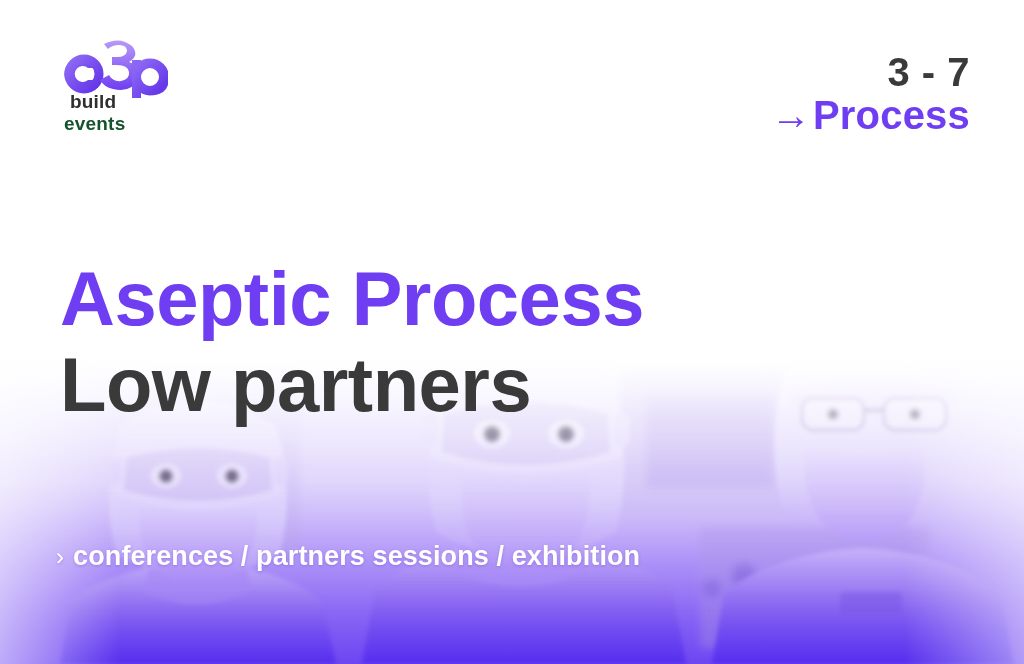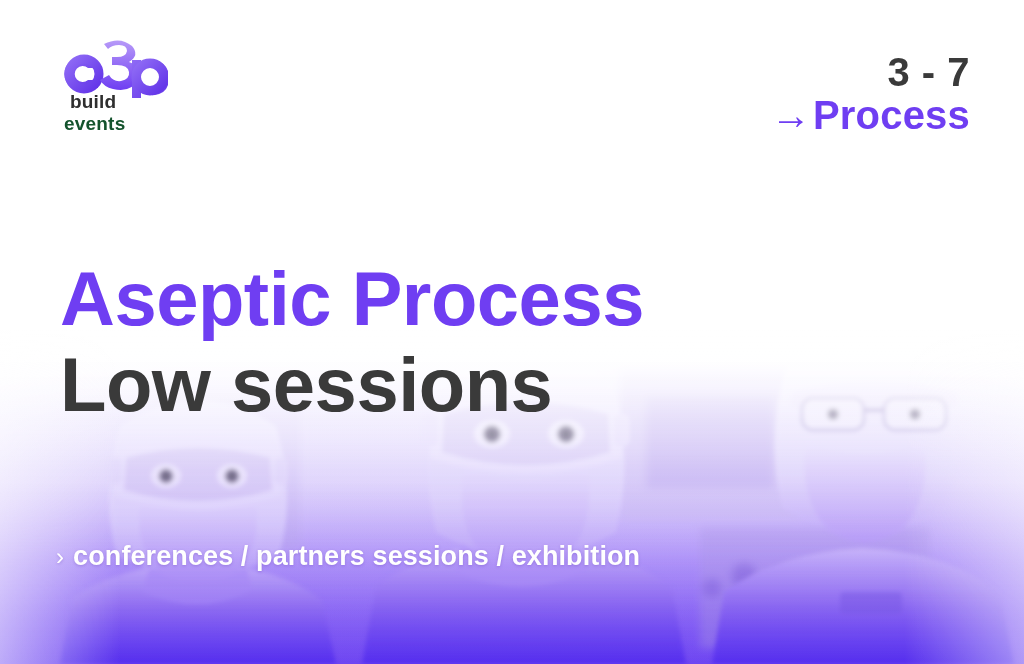--- a/index.html
+++ b/index.html
@@ -353,21 +353,21 @@
   <div class="datebox">
     <div class="date-days">3 - 7</div>
     <div class="date-city">
       <span class="city-arrow">→</span>
       <span>Process</span>
     </div>
   </div>
 
   <div class="headline">
     <div class="headline-1">Aseptic Process</div>
-    <div class="headline-2">Low sessions</div>
+    <div class="headline-2">Low partners</div>
   </div>
 
   <div class="tagline">
     <span class="tag-chevron">›</span>
     <span>conferences / partners sessions / exhibition</span>
   </div>
 
 </div>
 
 </body></html>

